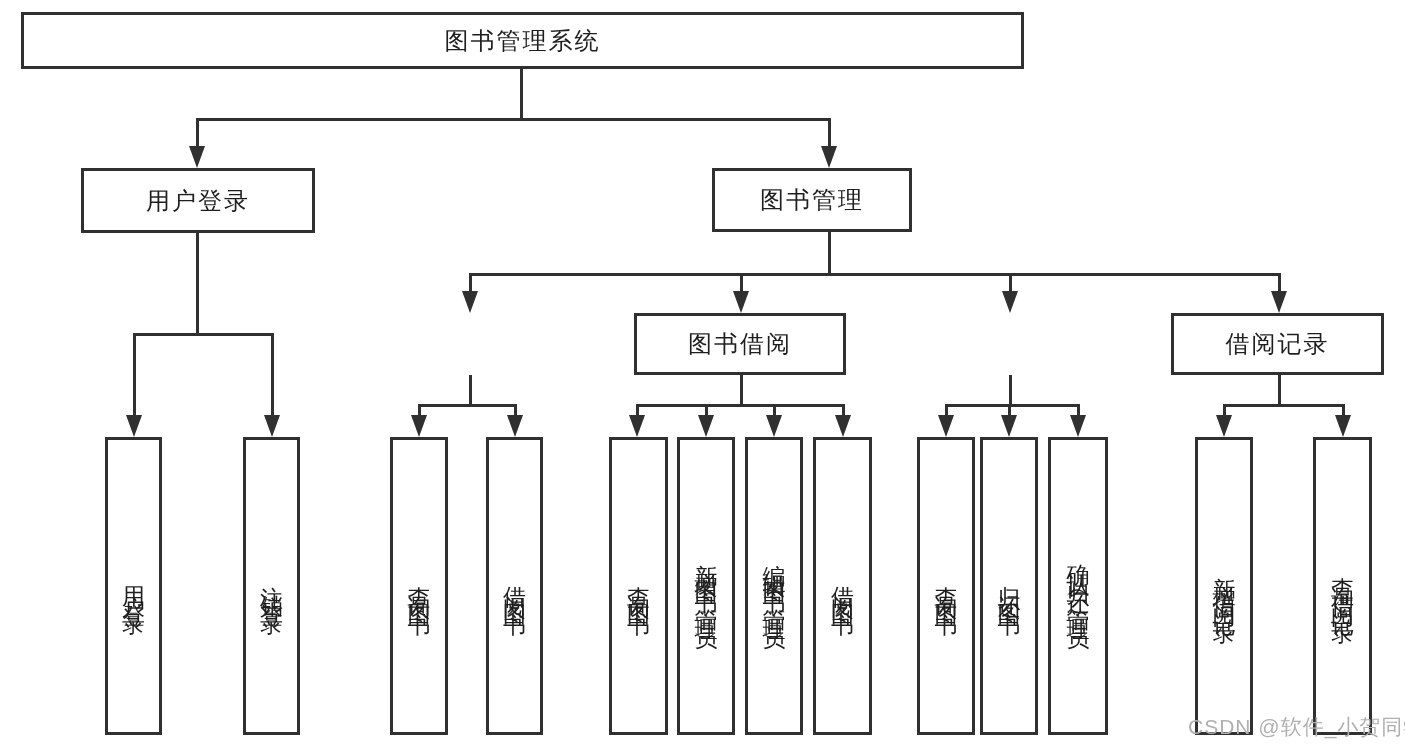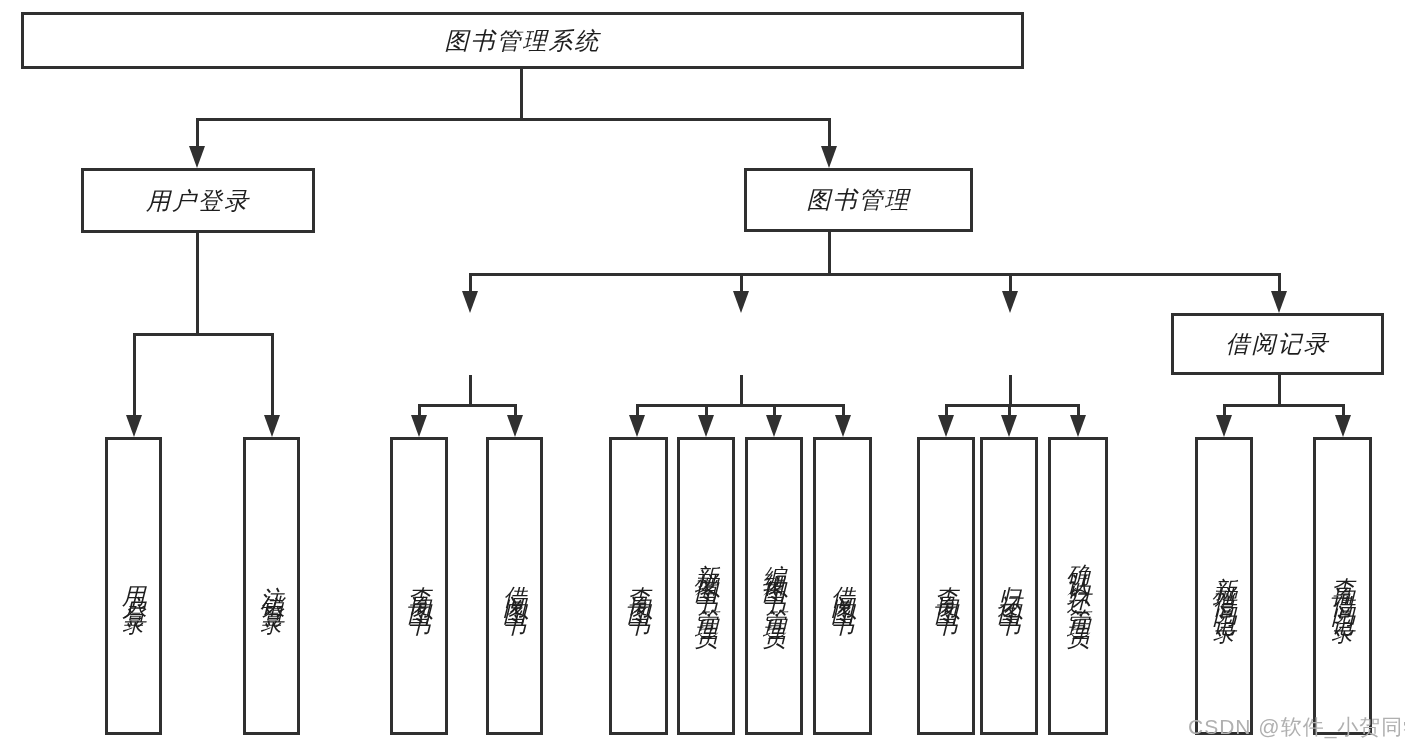--- a/index.html
+++ b/index.html
@@ -15,21 +15,20 @@
 
   .box{
     position:absolute;
     border:3px solid var(--line);
     background:var(--bg);
     display:flex;
     align-items:center;
     justify-content:center;
     color:var(--text);
     z-index:2;
-    font-style:italic;
   }
   .box.h{
     font-size:24px;
     letter-spacing:2px;
     white-space:nowrap;
   }
   .box.v{
     font-size:23px;
     writing-mode:vertical-rl;
     text-orientation:mixed;
@@ -58,22 +57,23 @@
   }
 </style>
 </head>
 <body>
 
 <div id="stage">
 
   <div class="box h" style="left:21px;top:12px;width:1003px;height:57px">图书管理系统</div>
 
   <div class="box h" style="left:81px;top:168px;width:234px;height:65px">用户登录</div>
-  <div class="box h" style="left:744px;top:168px;width:229px;height:64px">图书管理</div>
+  <div class="box h" style="left:712px;top:168px;width:200px;height:64px">图书管理</div>
 
+  <div class="box h" style="left:634px;top:313px;width:212px;height:62px">图书借阅</div>
   <div class="box h" style="left:1171px;top:313px;width:213px;height:62px">借阅记录</div>
 
   <div class="box v" style="left:105px;top:437px;width:57px;height:298px">用户登录</div>
   <div class="box v" style="left:243px;top:437px;width:57px;height:298px">注销登录</div>
 
   <div class="box v" style="left:390px;top:437px;width:58px;height:298px">查询图书</div>
   <div class="box v" style="left:486px;top:437px;width:57px;height:298px">借阅图书</div>
 
   <div class="box v" style="left:609px;top:437px;width:59px;height:298px">查询图书</div>
   <div class="box v" style="left:677px;top:437px;width:58px;height:298px">新增图书（管理员）</div>

